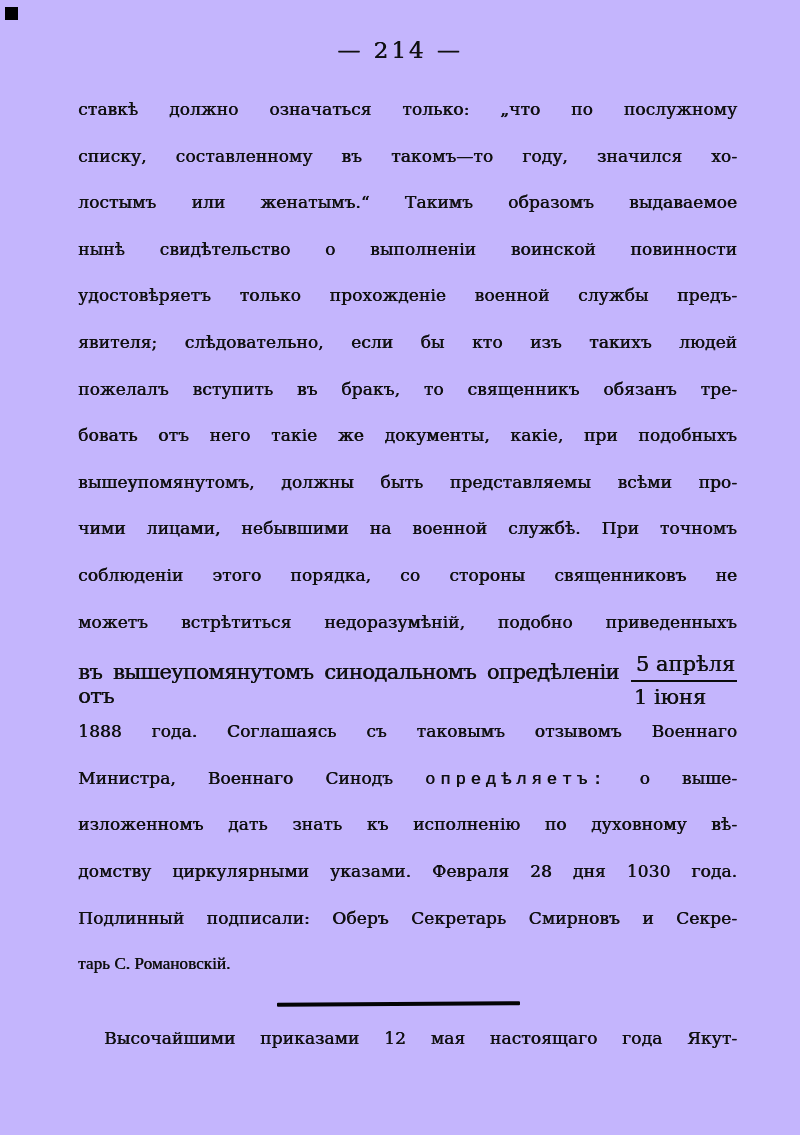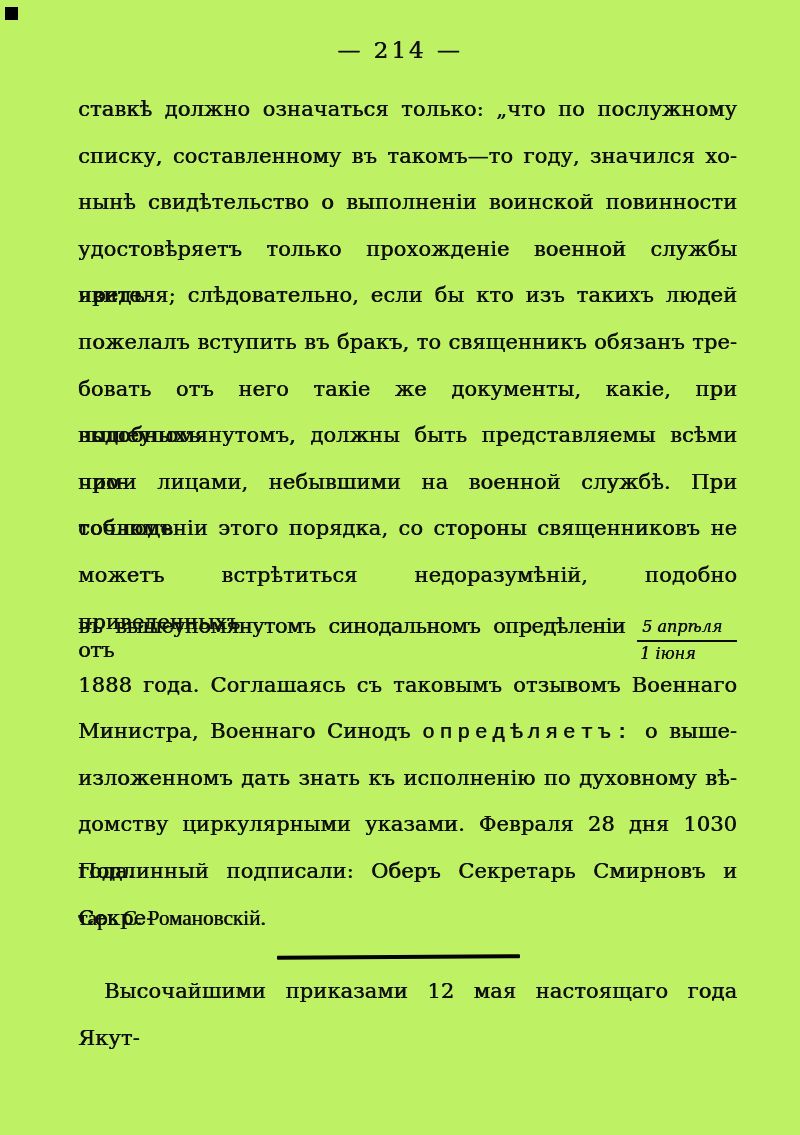--- a/index.html
+++ b/index.html
@@ -4,21 +4,21 @@
 <style>
   html, body {
     margin: 0;
     padding: 0;
     background: #ffffff;
   }
   .page {
     position: relative;
     width: 800px;
     height: 1135px;
-    background: #bef264;
+    background: #c4b5fd;
     overflow: hidden;
     font-family: "DejaVu Serif", "Liberation Serif", serif;
     color: #101010;
   }
   .corner-mark {
     position: absolute;
     left: 5px;
     top: 7px;
     width: 13px;
     height: 13px;
@@ -31,21 +31,21 @@
     letter-spacing: 3px;
     text-shadow: 0.5px 0 currentColor;
   }
   .textblock {
     position: absolute;
     left: 78px;
     top: 86px;
     width: 659px;
   }
   .line {
-    font-size: 21px;
+    font-size: 17px;
     line-height: 46.6px;
     height: 46.6px;
     text-align: justify;
     text-align-last: justify;
     text-shadow: 0.55px 0 currentColor;
     letter-spacing: 0.1px;
   }
   .paraend {
     text-align-last: left;
     font-family: Liberation Serif, serif;
@@ -60,25 +60,24 @@
     flex: 1 1 auto;
     margin-right: 12px;
     letter-spacing: -0.6px;
     font-size: 21px;
     text-align: justify;
     text-align-last: justify;
     text-shadow: 0.55px 0 currentColor;
   }
   .fraction {
     flex: 0 0 100px;
-    font-size: 16px;
+    font-size: 21px;
     line-height: 1.3;
     text-shadow: 0.4px 0 currentColor;
     transform: translateY(3px);
-    font-style: italic;
   }
   .frac-num {
     display: block;
     padding: 0 2px 2px 5px;
     border-bottom: 2.5px solid #0c0c0c;
     white-space: nowrap;
   }
   .frac-den {
     display: block;
     padding: 2px 0 0 3px;
@@ -108,20 +107,21 @@
 
   <div class="corner-mark"></div>
 
   <div class="pageno">— 214 —</div>
 
   <div class="textblock">
 
     <div id="linesA">
         <div class="line">ставкѣ должно означаться только: „что по послужному</div>
         <div class="line">списку, составленному въ такомъ—то году, значился хо-</div>
+        <div class="line">лостымъ или женатымъ.“ Такимъ образомъ выдаваемое</div>
         <div class="line">нынѣ свидѣтельство о выполненіи воинской повинности</div>
         <div class="line">удостовѣряетъ только прохожденіе военной службы предъ-</div>
         <div class="line">явителя; слѣдовательно, если бы кто изъ такихъ людей</div>
         <div class="line">пожелалъ вступить въ бракъ, то священникъ обязанъ тре-</div>
         <div class="line">бовать отъ него такіе же документы, какіе, при подобныхъ</div>
         <div class="line">вышеупомянутомъ, должны быть представляемы всѣми про-</div>
         <div class="line">чими лицами, небывшими на военной службѣ. При точномъ</div>
         <div class="line">соблюденіи этого порядка, со стороны священниковъ не</div>
         <div class="line">можетъ встрѣтиться недоразумѣній, подобно приведенныхъ</div>
       </div>

